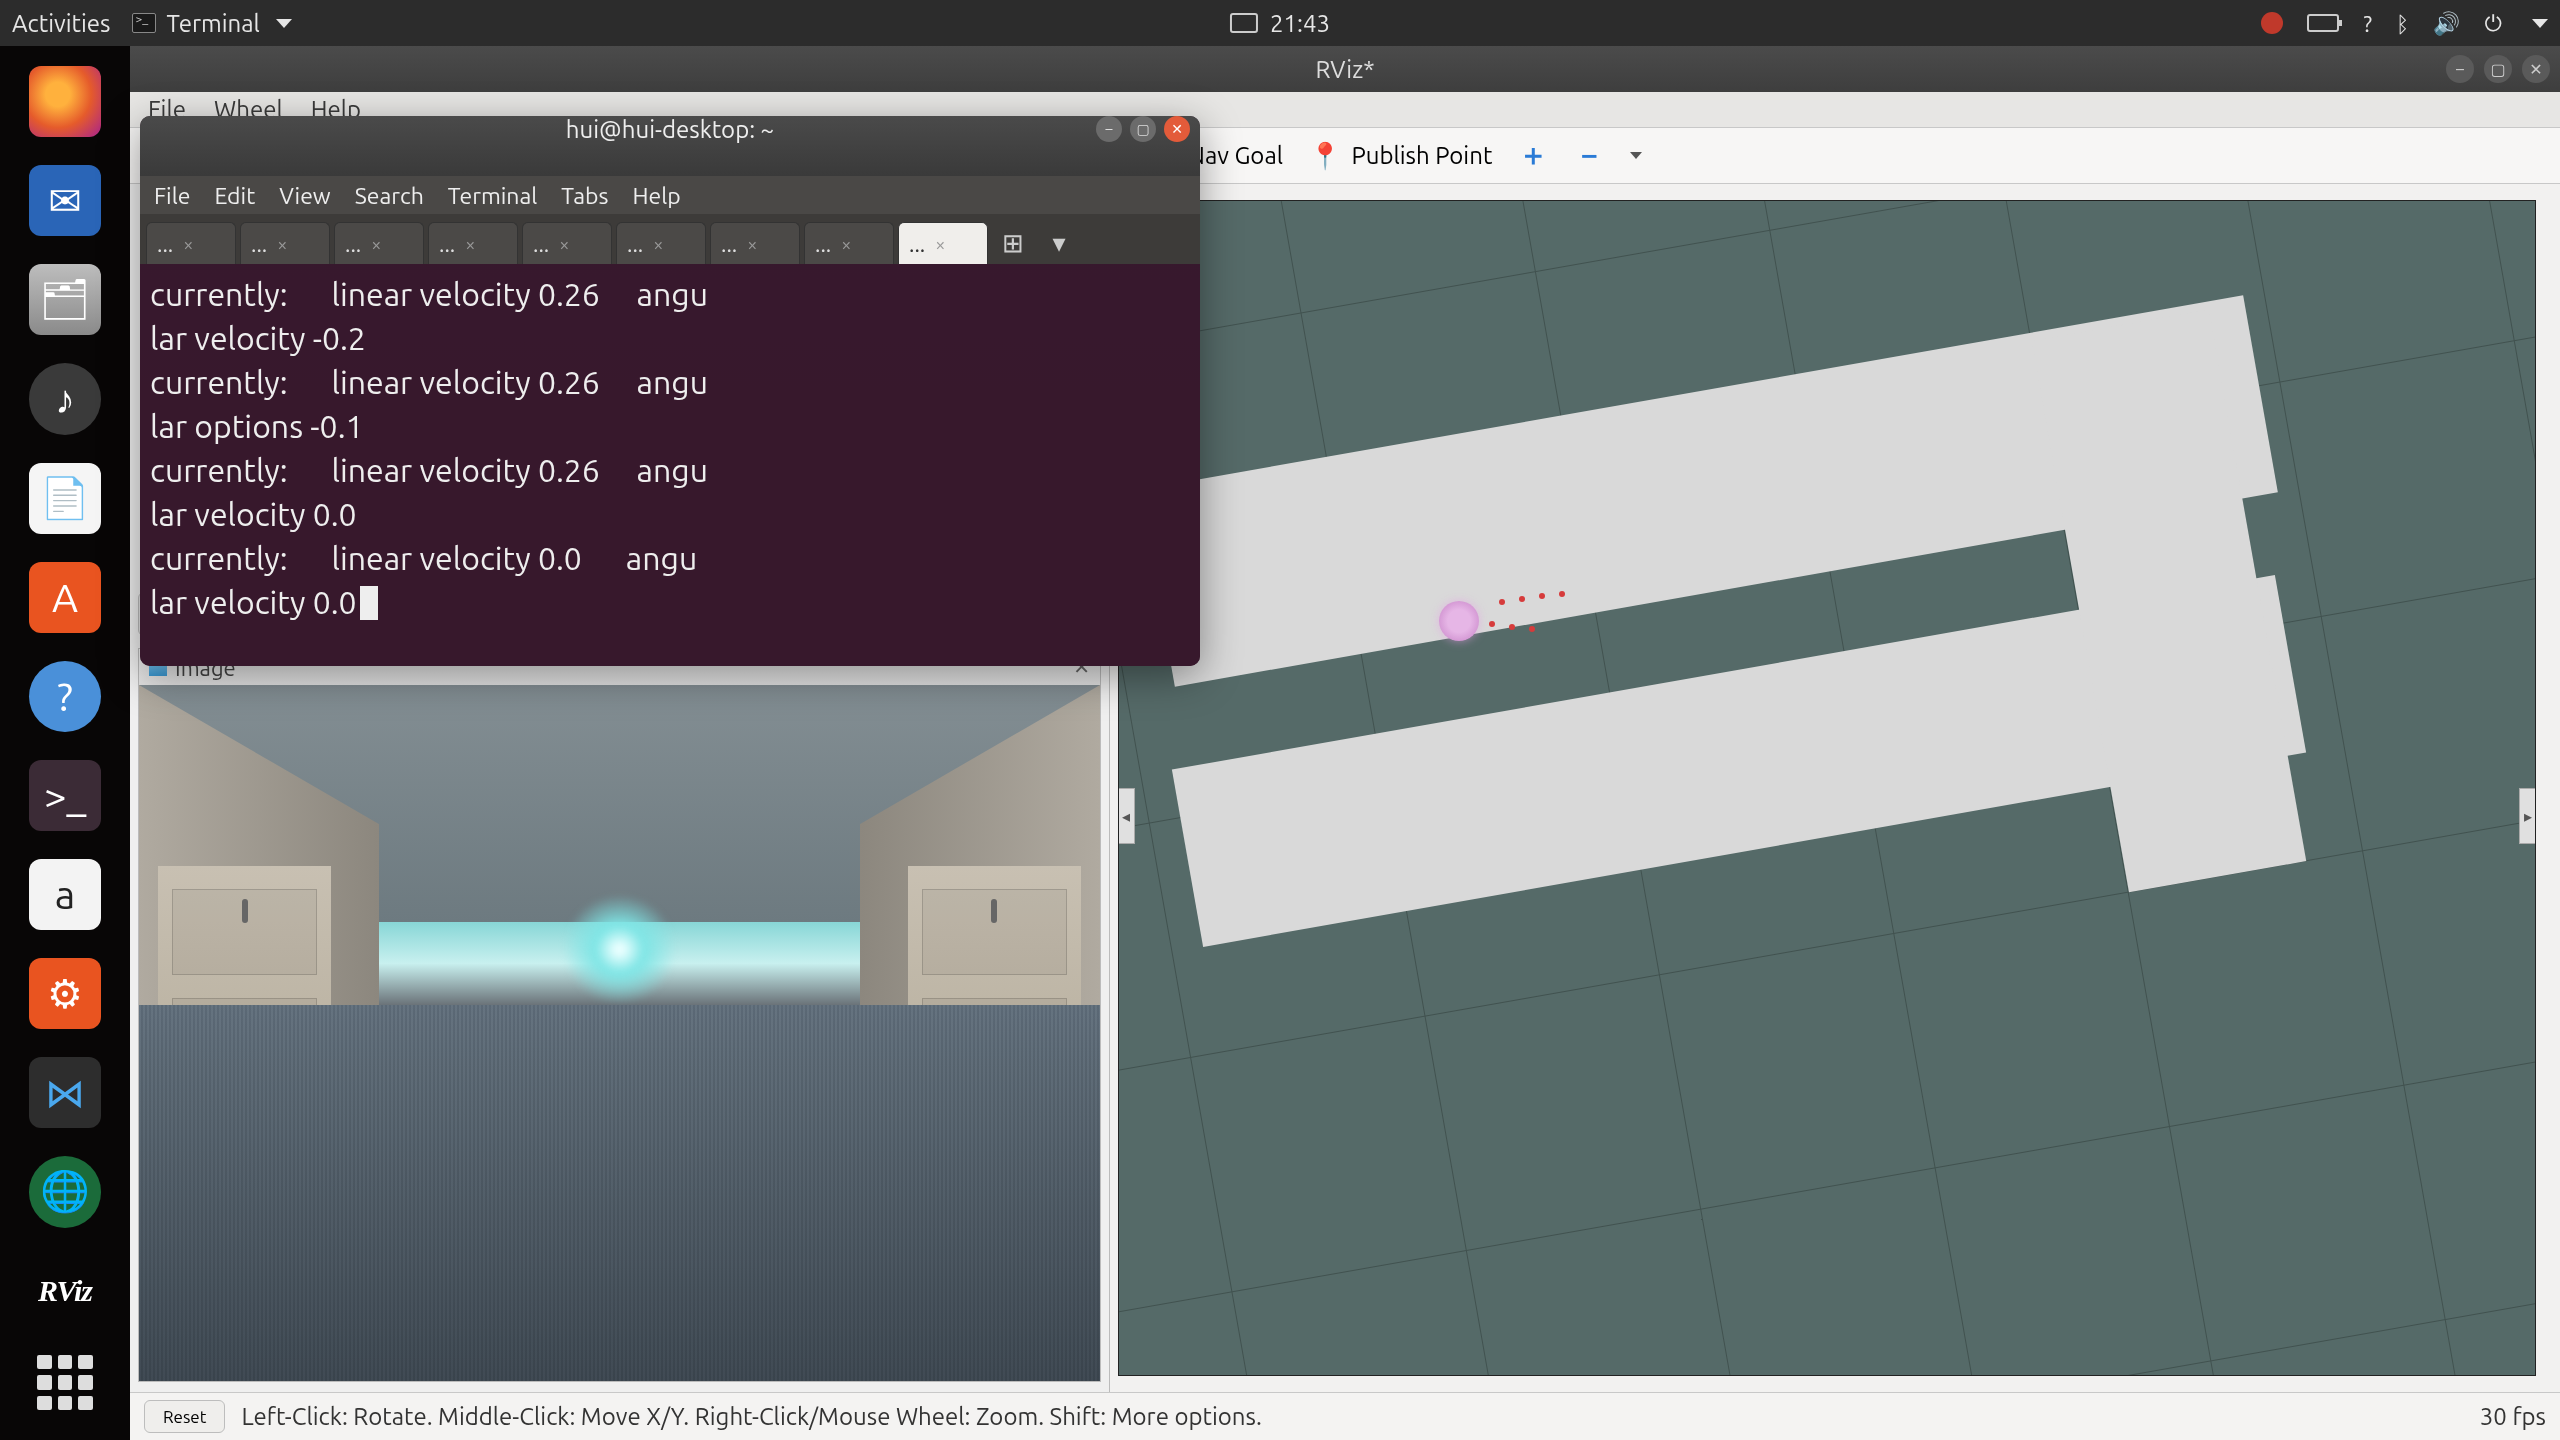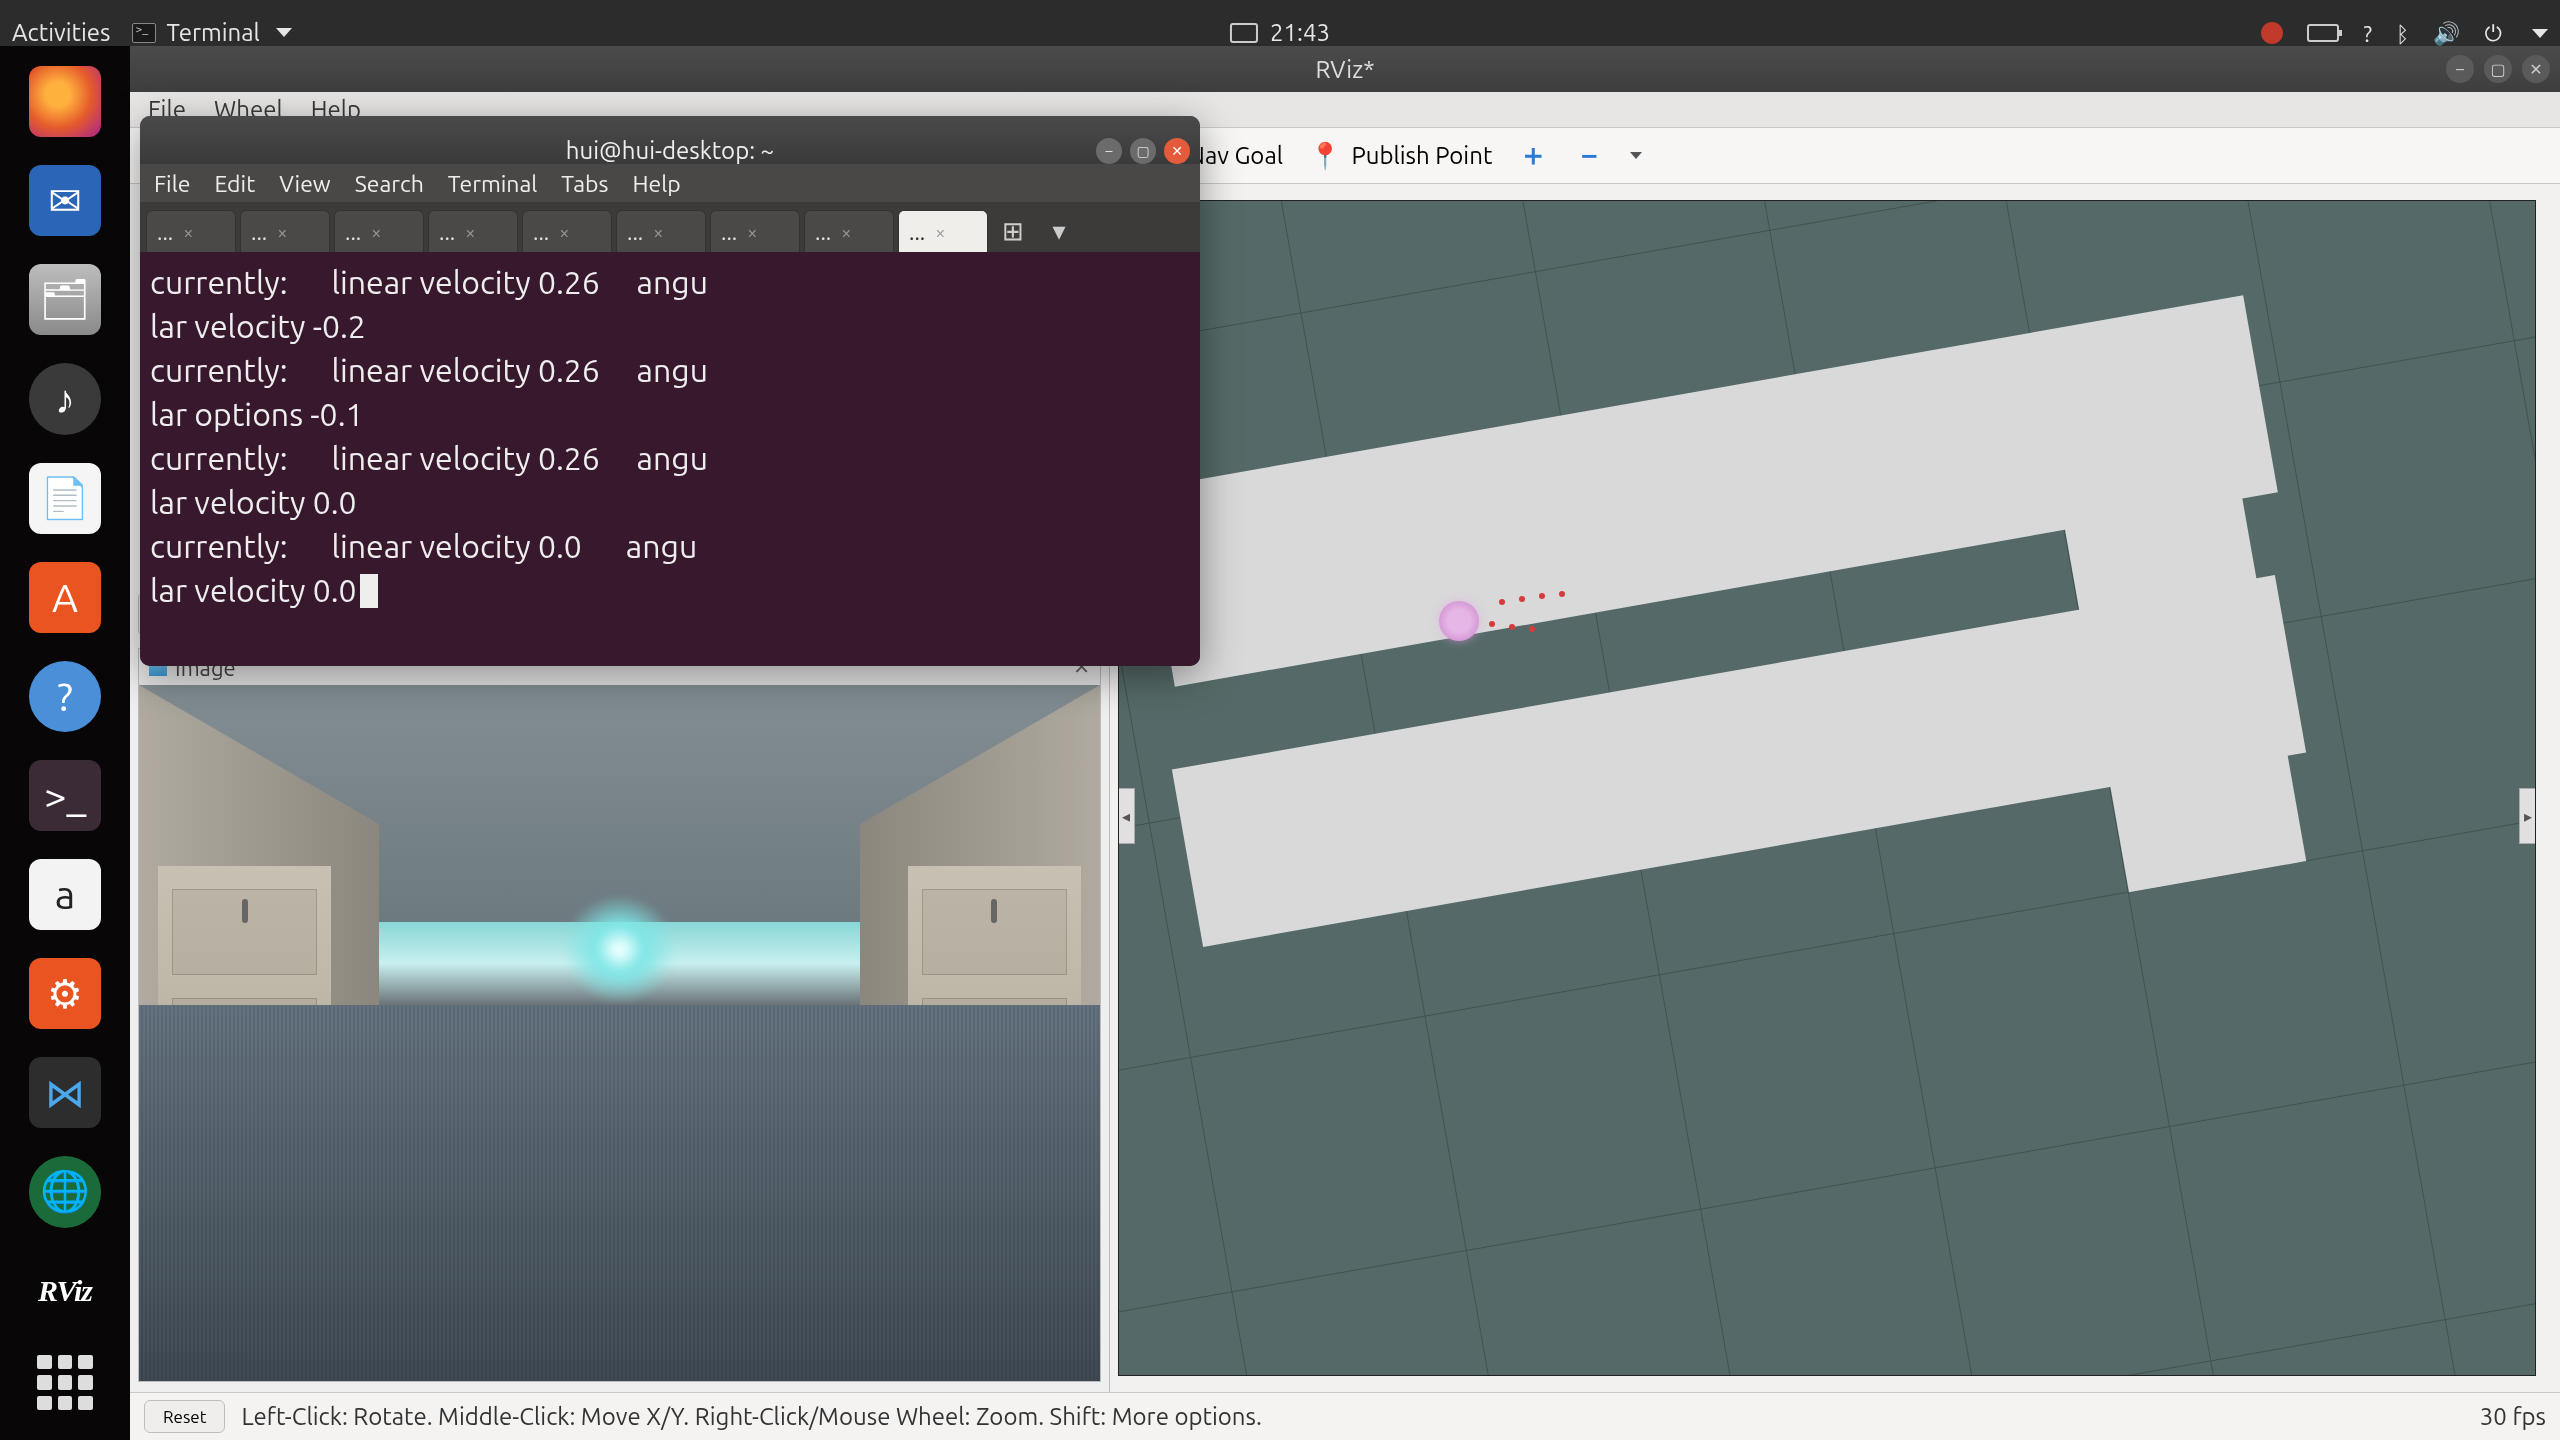--- a/index.html
+++ b/index.html
@@ -1,21 +1,21 @@
 <!DOCTYPE html>
 <html><head>
 <meta charset="utf-8">
 <style>
 * { margin: 0; padding: 0; box-sizing: border-box; font-family: Ubuntu, "Segoe UI", sans-serif; }
 html, body { width: 2560px; height: 1440px; overflow: hidden; background: #000; }
 
 
 .top-bar {
   position: absolute; top: 0; left: 0; right: 0; height: 46px;
-  background: #2c2c2c; color: #e6e6e6; display: flex; align-items: flex-end;
+  background: #2c2c2c; color: #e6e6e6; display: flex; align-items: center;
   font-size: 24px; padding: 0 12px; z-index: 100;
 }
 .top-bar .left { display: flex; align-items: center; gap: 22px; }
 .top-bar .center { position: absolute; left: 50%; transform: translateX(-50%); display: flex; align-items: center; gap: 12px; }
 .top-bar .right { margin-left: auto; display: flex; align-items: center; gap: 24px; }
 .top-bar .app-indicator { display: flex; align-items: center; gap: 10px; }
 .top-bar .term-icon { width: 24px; height: 20px; background: #1a1a1a; border: 1px solid #888; border-radius: 2px; position: relative; }
 .top-bar .term-icon::after { content: ">_"; position: absolute; top: -2px; left: 2px; font-size: 12px; color: #ccc; }
 .top-bar .tri-down { display: inline-block; border-left: 8px solid transparent; border-right: 8px solid transparent; border-top: 9px solid #e6e6e6; margin-left: 6px; }
 .top-bar .kb-icon { width: 28px; height: 20px; border: 2px solid #ccc; border-radius: 3px; display: flex; align-items: center; justify-content: center; font-size: 10px; }
@@ -159,22 +159,22 @@
 .rviz-status .fps { margin-left: auto; }
 
 
 .term-window {
   position: absolute; top: 116px; left: 140px; width: 1060px; height: 550px;
   background: linear-gradient(#3b2735, #381d2b);
   border-radius: 10px; box-shadow: 0 10px 40px rgba(0,0,0,0.4);
   display: flex; flex-direction: column; z-index: 200; overflow: hidden;
 }
 .term-titlebar {
-  height: 48px; background: linear-gradient(#4a4a4a,#3a3a3a);
-  display: flex; align-items: flex-end; justify-content: center; color: #eee;
+  height: 60px; background: linear-gradient(#4a4a4a,#3a3a3a);
+  display: flex; align-items: flex-start; justify-content: center; color: #eee;
   font-size: 24px; position: relative;
 }
 .term-titlebar .wc-row { position: absolute; right: 10px; display: flex; gap: 8px; }
 .term-titlebar .wc-row .c { width: 26px; height: 26px; border-radius: 50%; display: flex; align-items: center; justify-content: center; font-size: 14px; }
 .term-titlebar .min { background: #6b6b6b; color: #ddd; }
 .term-titlebar .max { background: #6b6b6b; color: #ddd; }
 .term-titlebar .close { background: #e35b3a; color: #fff; }
 .term-menubar {
   height: 38px; background: #4a4846; display: flex; align-items: center;
   gap: 24px; padding: 0 14px; font-size: 23px; color: #eee;

